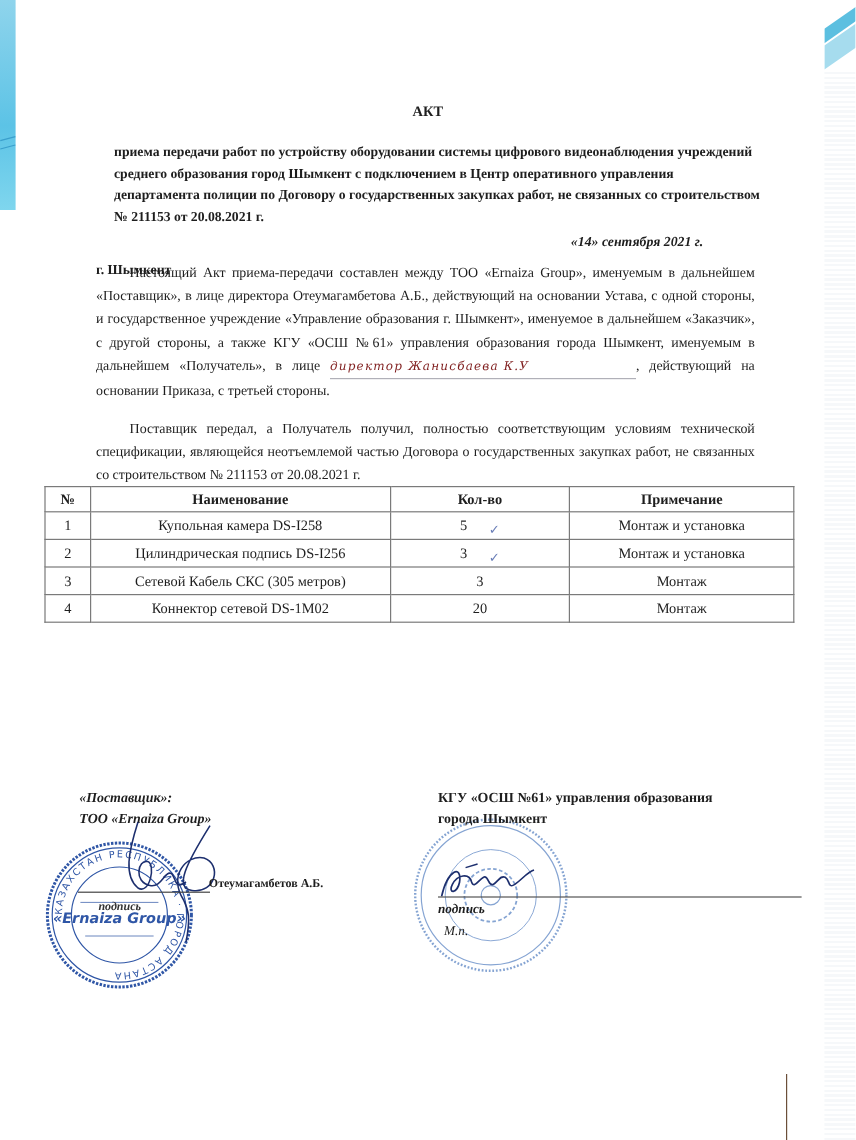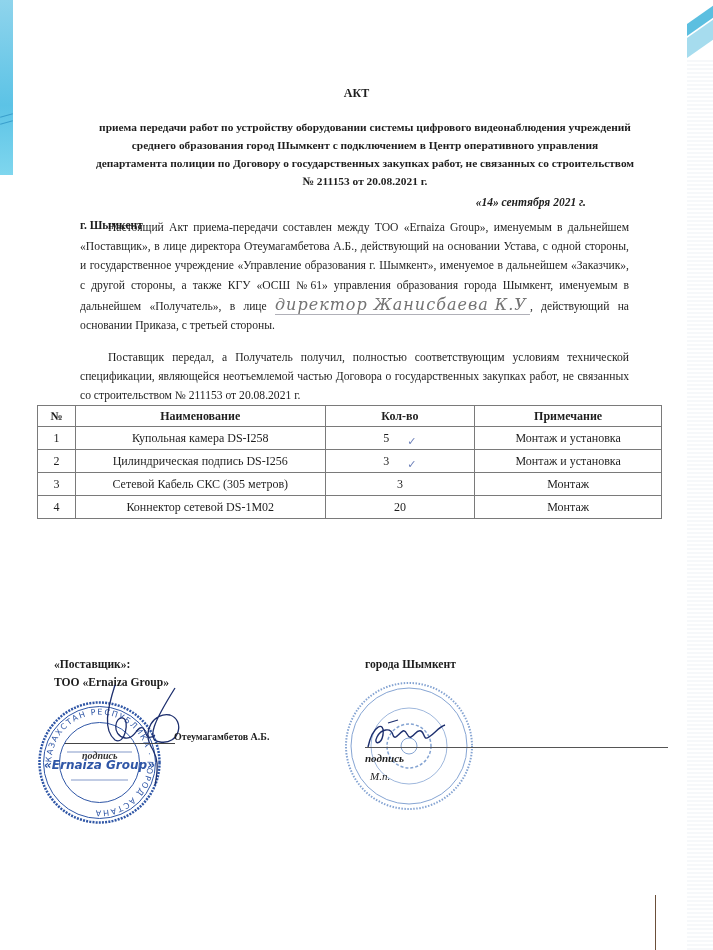--- a/index.html
+++ b/index.html
@@ -33,36 +33,36 @@
     position: absolute; right: 0; top: 60px; width: 26px; height: 890px;
     background: repeating-linear-gradient(0deg, #f6f8fa 0 2px, #ffffff 2px 4px);
   }
   .page { position: absolute; left: 0; top: 0; width: 713px; height: 950px; }
 
   .title {
     position: absolute; top: 86px; left: 0; width: 713px; text-align: center;
     font-weight: bold; font-size: 12px;
   }
   .subtitle {
-    position: absolute; top: 118px; left: 95px; width: 540px; text-align: center;
+    position: absolute; top: 118px; left: 95px; width: 540px; 
     font-weight: bold; font-size: 11.4px; line-height: 18px;
   }
   .place { position: absolute; top: 219px; left: 80px; font-weight: bold; font-size: 11.5px; }
   .date { position: absolute; top: 196px; right: 127px; font-weight: bold; font-style: italic; font-size: 11.5px; text-align: center; }
 
   .para {
     position: absolute; left: 80px; width: 549px;
     font-size: 11.6px; line-height: 19.2px; text-align: justify;
   }
   .para .indent { display: inline-block; width: 28px; }
   .p1 { top: 218px; }
   .p2 { top: 348px; }
   .handwritten {
     display: inline-block; width: 255px; border-bottom: 1px solid #b0b0b8;
-    font-family: "DejaVu Serif", serif; font-style: italic; color: #737373; font-size: 16px;
+    font-family: "DejaVu Serif", serif; font-style: italic; color: #7f1d1d; font-size: 10px;
     letter-spacing: 1px;
   }
 
   table.items {
     position: absolute; top: 405px; left: 37px; width: 625px;
     border-collapse: collapse; font-size: 12px;
   }
   table.items th, table.items td {
     border: 1px solid #7a7a7a; text-align: center; height: 22px; padding: 0 4px;
   }
@@ -71,21 +71,21 @@
   table.items col.c2 { width: 250px; }
   table.items col.c3 { width: 150px; }
   table.items col.c4 { width: 187px; }
   .check { color: #6b7fb8; font-size: 11px; margin-left: 18px; position: relative; top: 3px; }
 
   ol.terms {
     position: absolute; top: 551px; left: 80px; width: 549px; margin: 0; padding-left: 24px;
     font-size: 11.6px; line-height: 19px; text-align: justify;
   }
 
-  .sign-left { position: absolute; top: 656px; left: 54px; font-weight: bold; font-size: 11.6px; line-height: 18px; }
+  .sign-left { position: absolute; top: 656px; left: 66px; font-weight: bold; font-size: 11.6px; line-height: 18px; font-style: italic; }
   .sign-right { position: absolute; top: 656px; left: 365px; font-weight: bold; font-size: 11.6px; line-height: 18px; }
   .name-left { position: absolute; top: 731px; left: 174px; font-weight: bold; font-size: 10px; }
   .line-left { position: absolute; top: 743px; left: 65px; width: 110px; border-top: 1px solid #444; }
   .podpis-left { position: absolute; top: 750px; left: 82px; font-style: italic; font-weight: bold; font-size: 10px; color: #333; }
   .line-right { position: absolute; top: 747px; left: 365px; width: 303px; border-top: 1px solid #555; }
   .podpis-right { position: absolute; top: 752px; left: 365px; font-style: italic; font-weight: bold; font-size: 11px; }
   .mp-right { position: absolute; top: 770px; left: 370px; font-style: italic; font-size: 11px; }
 
   .stamp { position: absolute; }
   .stamp-left { left: 37px; top: 700px; width: 125px; height: 125px; }
@@ -198,20 +198,21 @@
 
   <svg class="stamp stamp-right" viewBox="0 0 132 132">
     <circle cx="66" cy="66" r="63" fill="none" stroke="#5d86c4" stroke-width="2" stroke-dasharray="1.5 1.5"></circle>
     <circle cx="66" cy="66" r="58" fill="none" stroke="#5d86c4" stroke-width="1"></circle>
     <circle cx="66" cy="66" r="38" fill="none" stroke="#5d86c4" stroke-width="0.8"></circle>
     <circle cx="66" cy="66" r="22" fill="none" stroke="#5d86c4" stroke-width="1.5" stroke-dasharray="3 2"></circle>
     <circle cx="66" cy="66" r="8" fill="none" stroke="#5d86c4" stroke-width="1"></circle>
   </svg>
 
   <div class="sign-right">
+    <div>КГУ «ОСШ №61» управления образования</div>
     <div>города Шымкент</div>
   </div>
 
   <svg class="sig sig-right" viewBox="0 0 85 40">
     <path d="M5,32 C10,10 22,5 20,20 C18,30 10,30 14,22 C18,14 28,12 30,20 C32,26 36,18 40,16 C44,14 44,24 48,22 C52,20 54,14 58,16 C62,18 60,26 66,22 C72,18 76,12 82,10" fill="none" stroke="#1d2f6e" stroke-width="1.4"></path>
     <path d="M25,8 L35,5" stroke="#1d2f6e" stroke-width="1.2"></path>
   </svg>
 
   <div class="line-right"></div>
   <div class="podpis-right">подпись</div>

